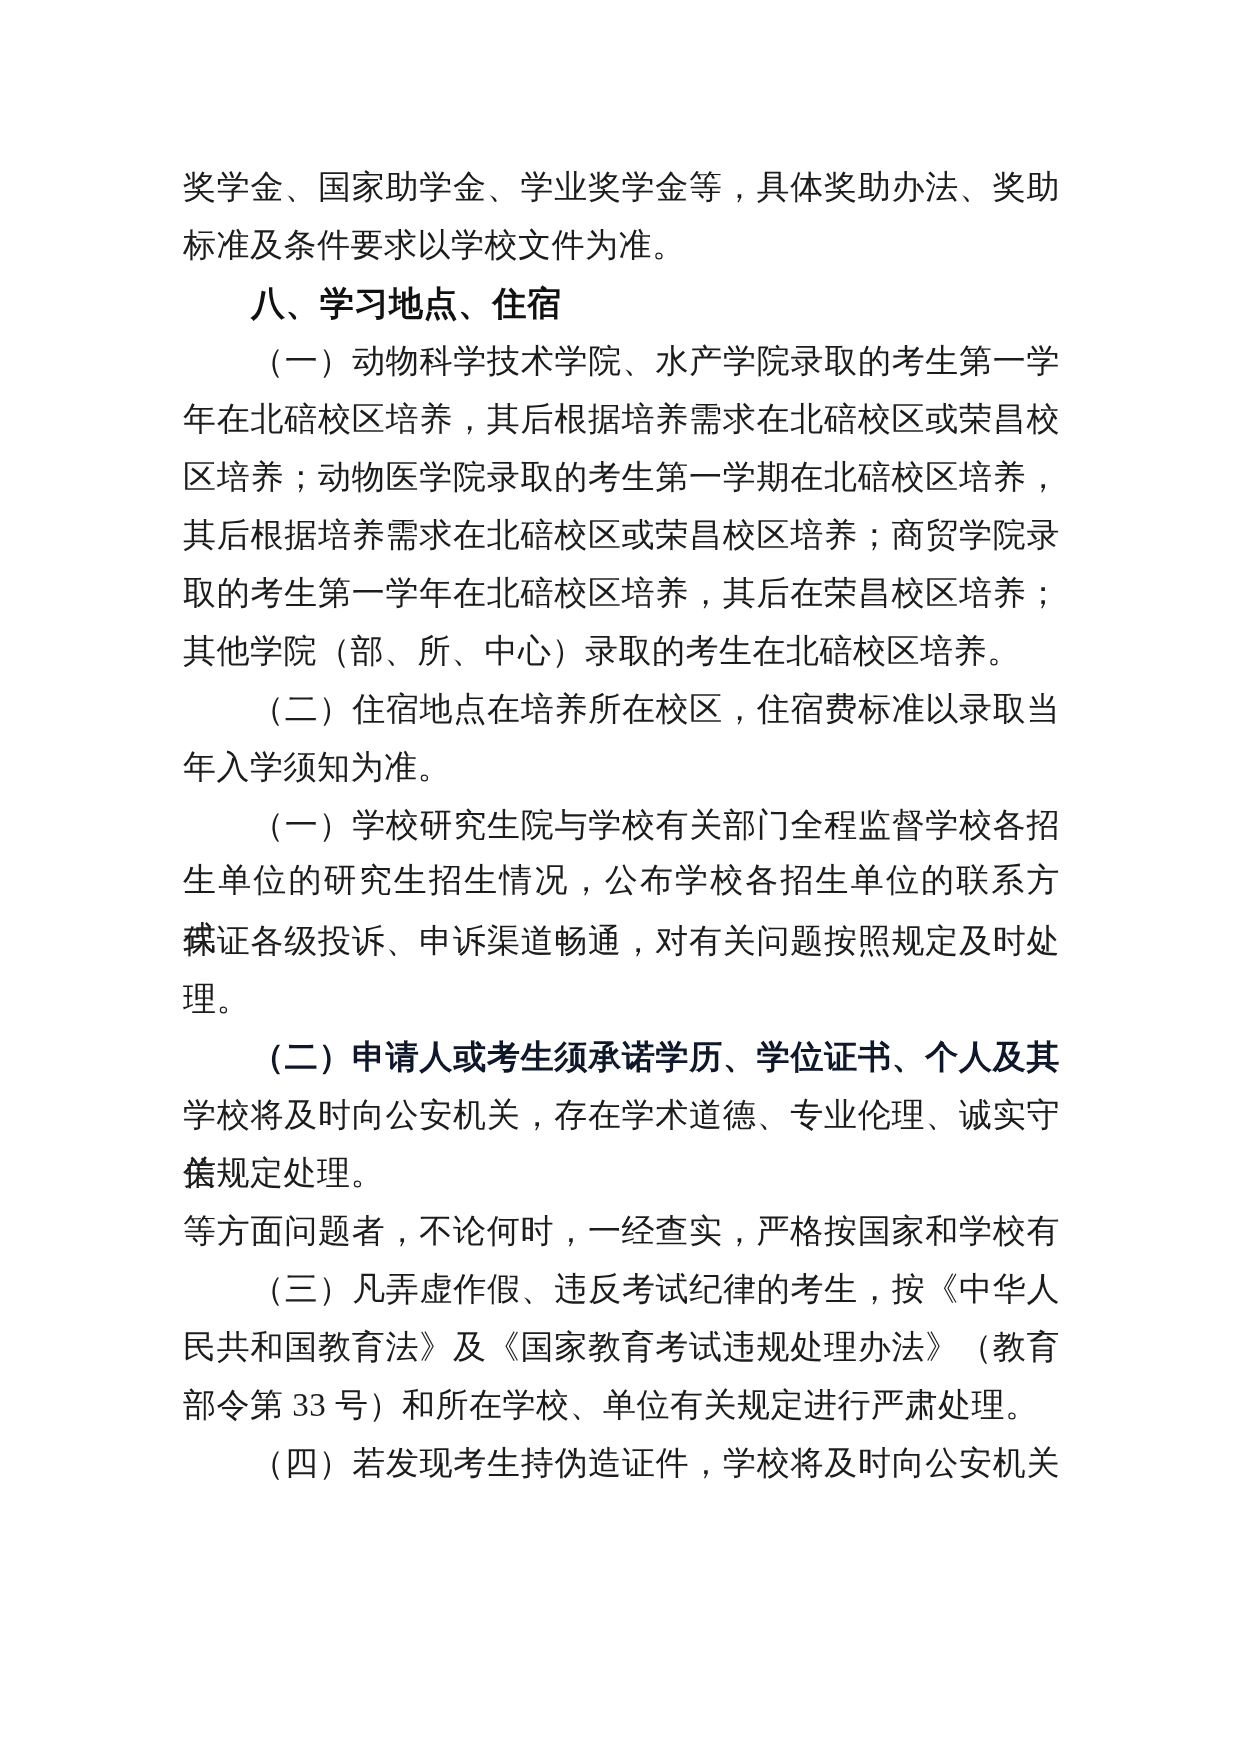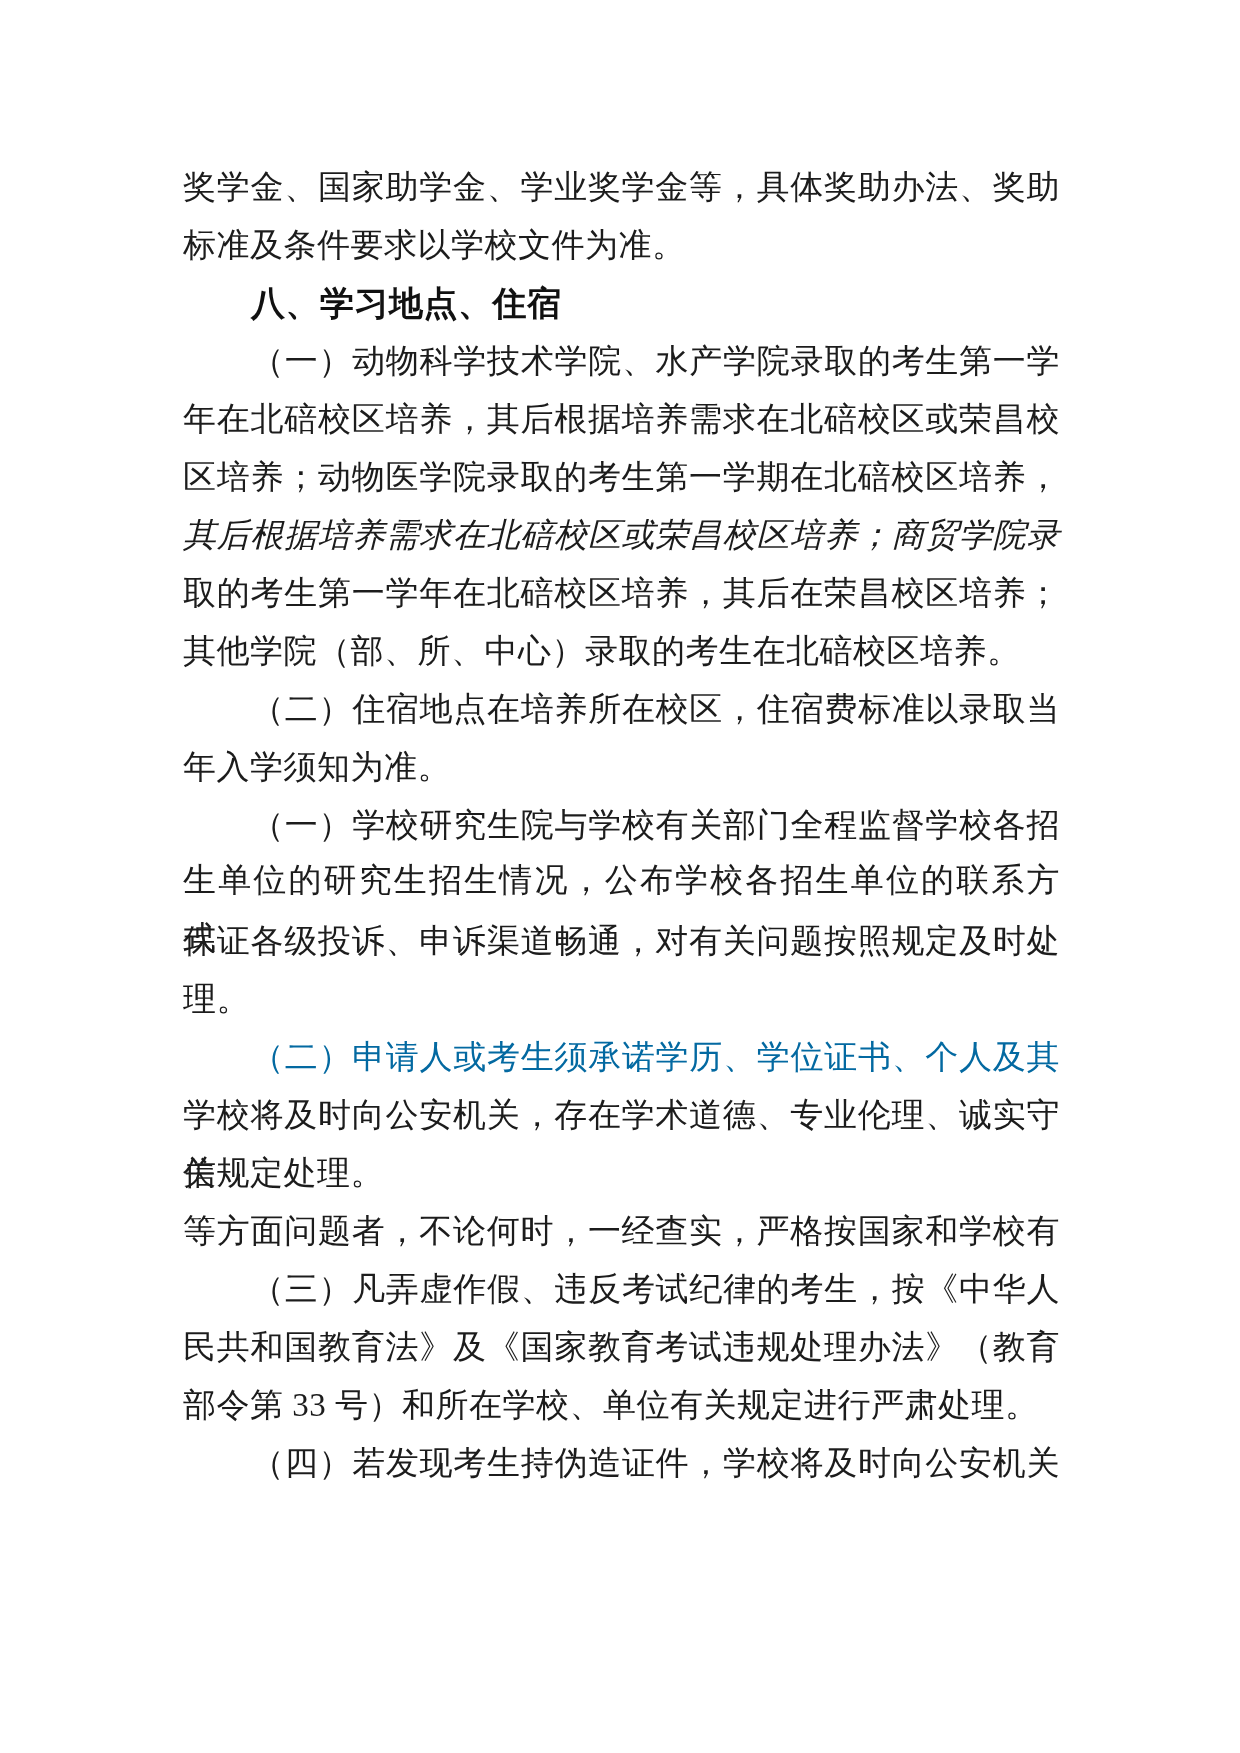--- a/index.html
+++ b/index.html
@@ -43,30 +43,30 @@
 <body>
 
 <div class="page" style="background: rgb(255, 255, 255);">
   <div class="content">
       <div class="line body fill" style="color: rgb(28, 28, 28);">奖学金、国家助学金、学业奖学金等，具体奖助办法、奖助</div>
       <div class="line body" style="color: rgb(28, 28, 28);">标准及条件要求以学校文件为准。</div>
       <div class="line heading indent" style="color: rgb(17, 17, 17);">八、学习地点、住宿</div>
       <div class="line body indent fill" style="color: rgb(28, 28, 28);">（一）动物科学技术学院、水产学院录取的考生第一学</div>
       <div class="line body fill" style="color: rgb(28, 28, 28);">年在北碚校区培养，其后根据培养需求在北碚校区或荣昌校</div>
       <div class="line body fill" style="color: rgb(28, 28, 28);">区培养；动物医学院录取的考生第一学期在北碚校区培养，</div>
-      <div class="line body fill" style="color: rgb(28, 28, 28); font-style: italic;">其后根据培养需求在北碚校区或荣昌校区培养；商贸学院录</div>
+      <div class="line body fill" style="color: rgb(28, 28, 28);">其后根据培养需求在北碚校区或荣昌校区培养；商贸学院录</div>
       <div class="line body fill" style="color: rgb(28, 28, 28);">取的考生第一学年在北碚校区培养，其后在荣昌校区培养；</div>
       <div class="line body" style="color: rgb(28, 28, 28);">其他学院（部、所、中心）录取的考生在北碚校区培养。</div>
       <div class="line body indent fill" style="color: rgb(28, 28, 28);">（二）住宿地点在培养所在校区，住宿费标准以录取当</div>
       <div class="line body" style="color: rgb(28, 28, 28);">年入学须知为准。</div>
       <div class="line body indent fill" style="color: rgb(28, 28, 28);">（一）学校研究生院与学校有关部门全程监督学校各招</div>
       <div class="line body fill" style="color: rgb(28, 28, 28); font-family: Liberation Mono, monospace;">生单位的研究生招生情况，公布学校各招生单位的联系方式，</div>
       <div class="line body fill" style="color: rgb(28, 28, 28);">保证各级投诉、申诉渠道畅通，对有关问题按照规定及时处</div>
       <div class="line body" style="color: rgb(28, 28, 28);">理。</div>
-      <div class="line body indent fill" style="color: #0369a1;">（二）申请人或考生须承诺学历、学位证书、个人及其</div>
+      <div class="line body indent fill" style="color: #0f172a; font-weight: bold;">（二）申请人或考生须承诺学历、学位证书、个人及其</div>
       <div class="line body fill" style="color: rgb(28, 28, 28);">学校将及时向公安机关，存在学术道德、专业伦理、诚实守信</div>
       <div class="line body" style="color: rgb(28, 28, 28);">关规定处理。</div>
       <div class="line body fill" style="color: rgb(28, 28, 28);">等方面问题者，不论何时，一经查实，严格按国家和学校有</div>
       <div class="line body indent fill" style="color: rgb(28, 28, 28);">（三）凡弄虚作假、违反考试纪律的考生，按《中华人</div>
       <div class="line body fill" style="color: rgb(28, 28, 28);">民共和国教育法》及《国家教育考试违规处理办法》（教育</div>
       <div class="line body" style="color: rgb(28, 28, 28);">部令第 33 号）和所在学校、单位有关规定进行严肃处理。</div>
       <div class="line body indent fill" style="color: rgb(28, 28, 28);">（四）若发现考生持伪造证件，学校将及时向公安机关</div>
     </div>
 </div>
 

